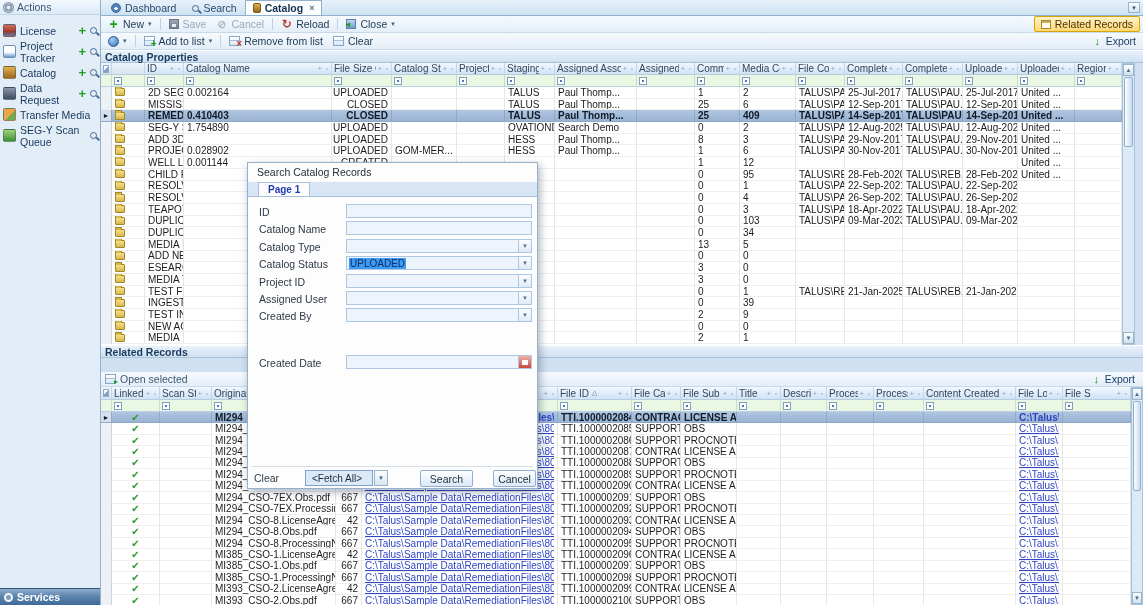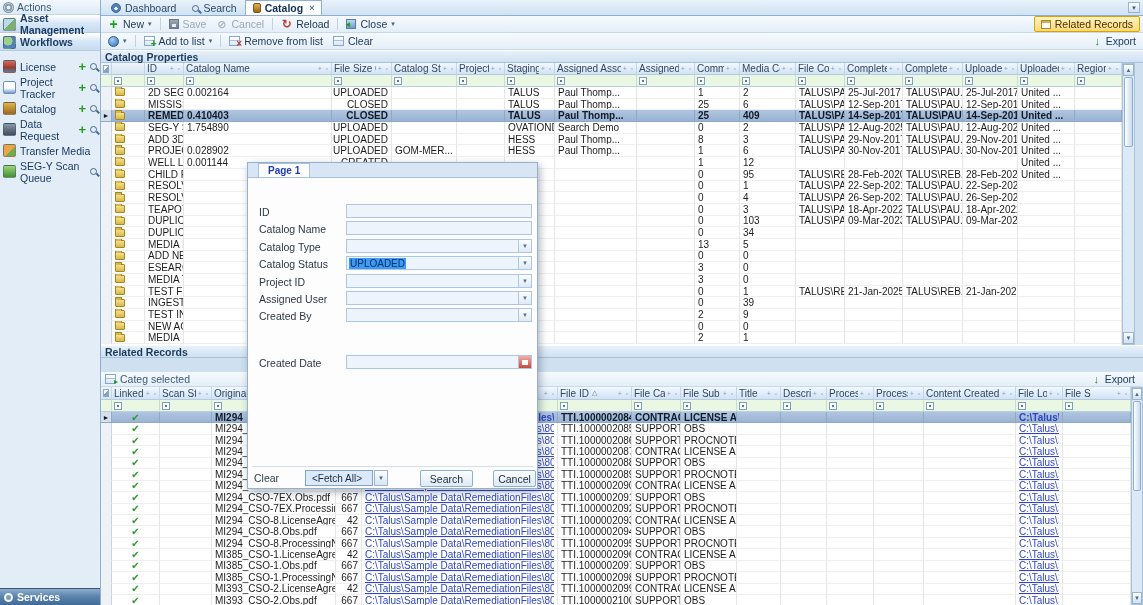--- a/index.html
+++ b/index.html
@@ -138,30 +138,20 @@
 </head>
 <body>
 
 <div id="app">
 
   <aside id="sidebar">
     <div class="side-hdr">
       <span class="si actions"></span>
       <span>Actions</span>
     </div>
-    <div id="side-groups">
-        <div class="side-group">
-          <div class="si asset" style="display: inline-block;"></div>
-          <span>Asset Management</span>
-        </div>
-        <div class="side-group">
-          <div class="si workflows" style="display: inline-block;"></div>
-          <span>Workflows</span>
-        </div>
-      </div>
     <div class="side-items" id="side-items">
         <div class="side-item">
           <div class="si license"></div>
           <span>License</span>
           <div class="sp">
             <span class="plus-glyph">+</span>
             <div class="mag"></div>
           </div>
         </div>
         <div class="side-item">
@@ -910,21 +900,21 @@
     </div>
 
     <div class="band" style="top:345px;">
       <span>Related Records</span>
     </div>
 
 
     <div id="rr-toolbar" style="top:372px;">
       <div id="open-selected">
         <span class="icgrid open"></span>
-        <span>Categ selected</span>
+        <span>Open selected</span>
       </div>
       <div class="right-export">
         <span class="ic export">↓</span>
         <span>Export</span>
       </div>
     </div>
 
     <div id="related-grid" class="grid" style="top:387px;height:218px;width:1030px;">
       <div class="g-head" style="height: 13px;">
           <div class="g-hc g-hsel" style="width: 11px;">
@@ -1452,20 +1442,21 @@
         </div>
     </div>
     <div class="vsb" style="left:1030px;top:387px;width:12px;height:218px;">
       <div class="arr up">▲</div>
       <div class="thumb" style="height:90px;"></div>
       <div class="arr dn">▼</div>
     </div>
   </div>
 
   <div id="dialog">
+    <div id="dialog-title">Search Catalog Records</div>
     <div id="dialog-tabs">
       <div id="dialog-tab">Page 1</div>
     </div>
     <div id="dialog-fields">
         <div class="dfield" style="top: 41px;">
           <span class="dlbl">ID</span>
           <div class="dinput"></div>
         </div>
         <div class="dfield" style="top: 58.4px;">
           <span class="dlbl">Catalog Name</span>

